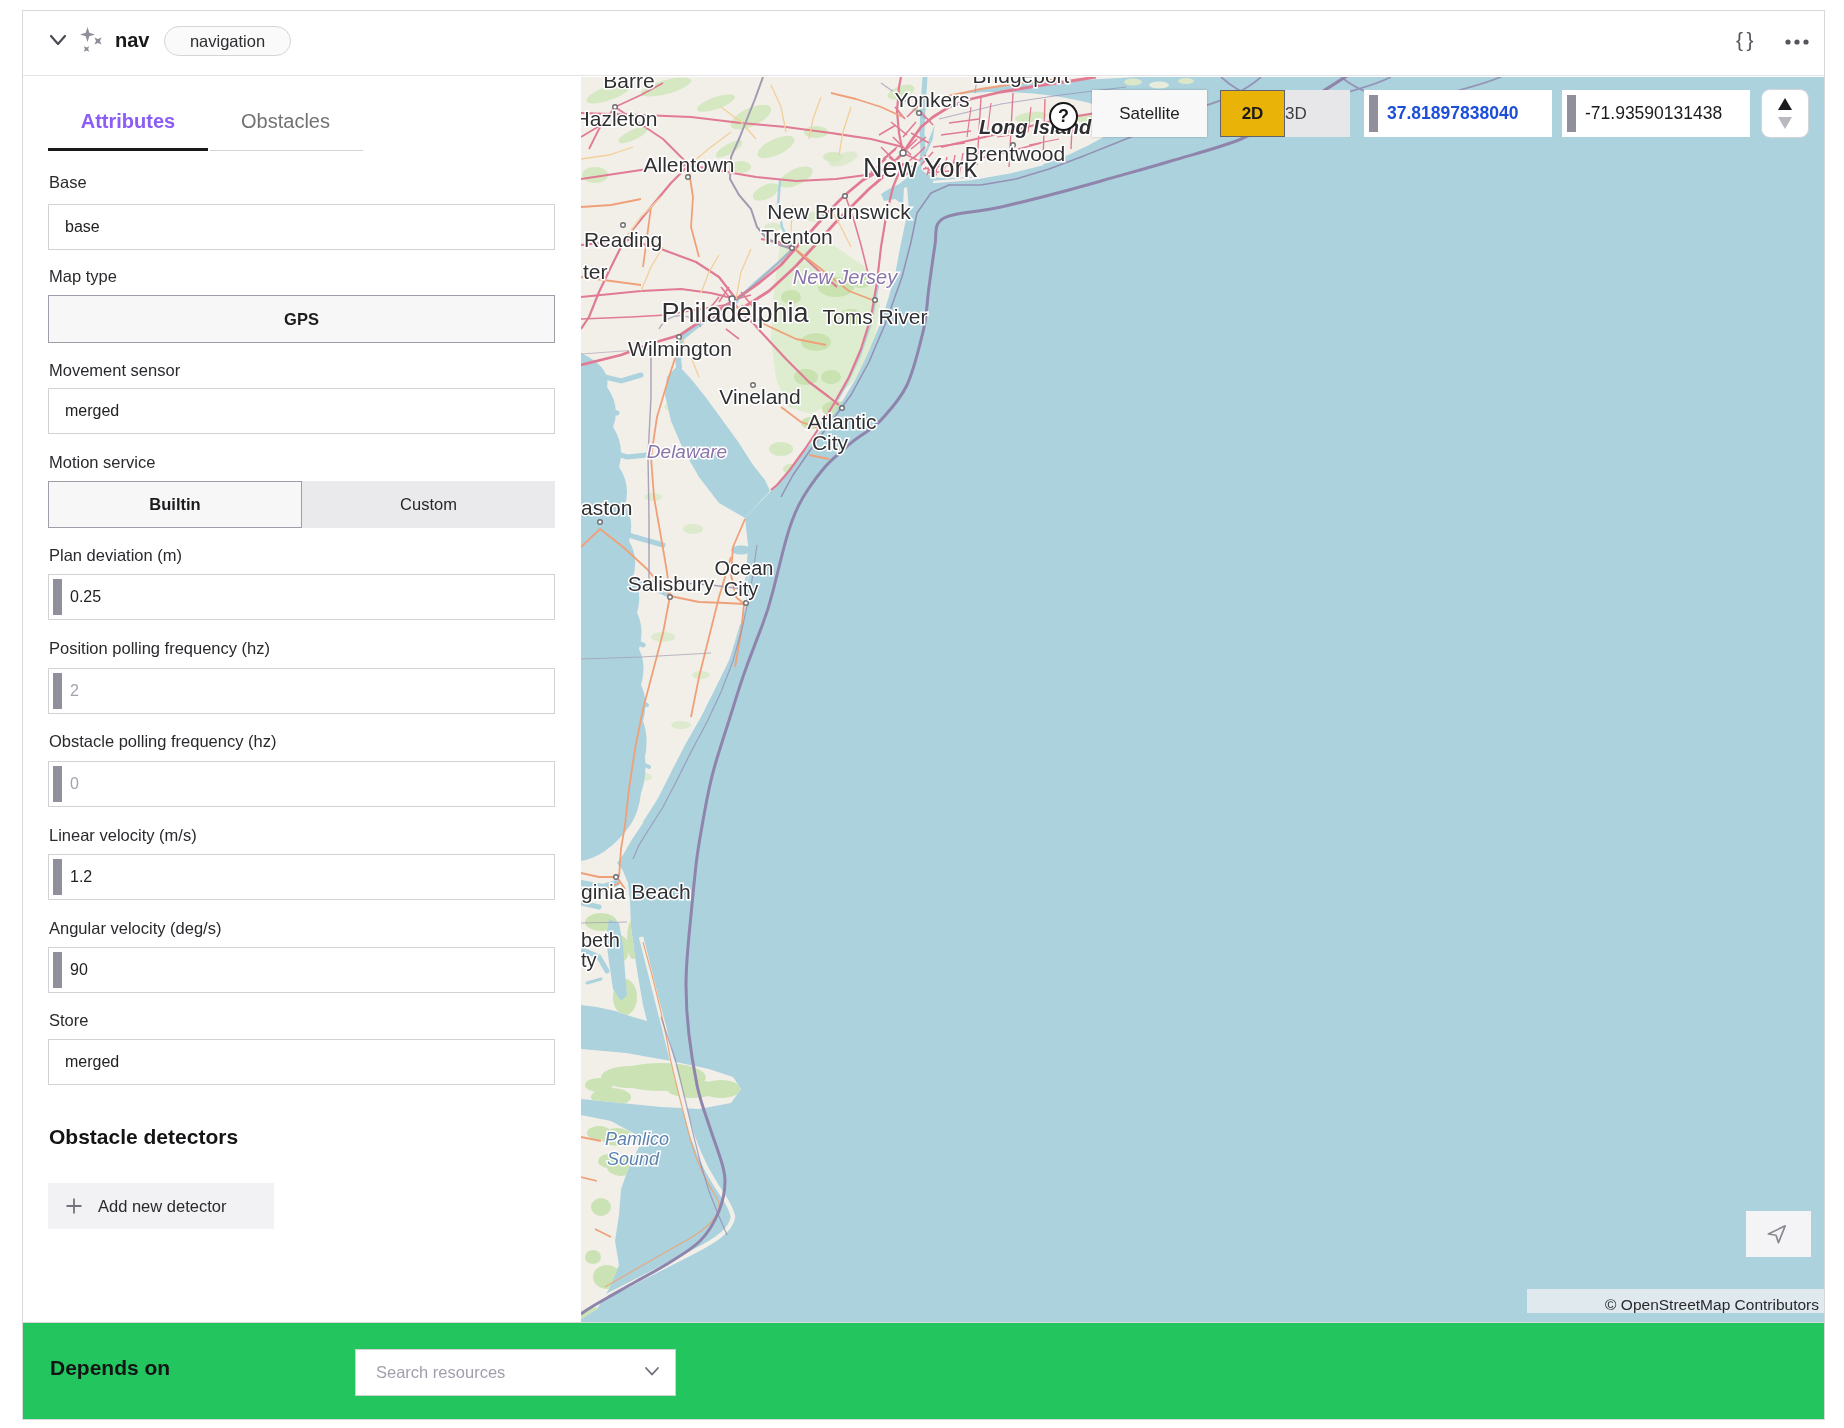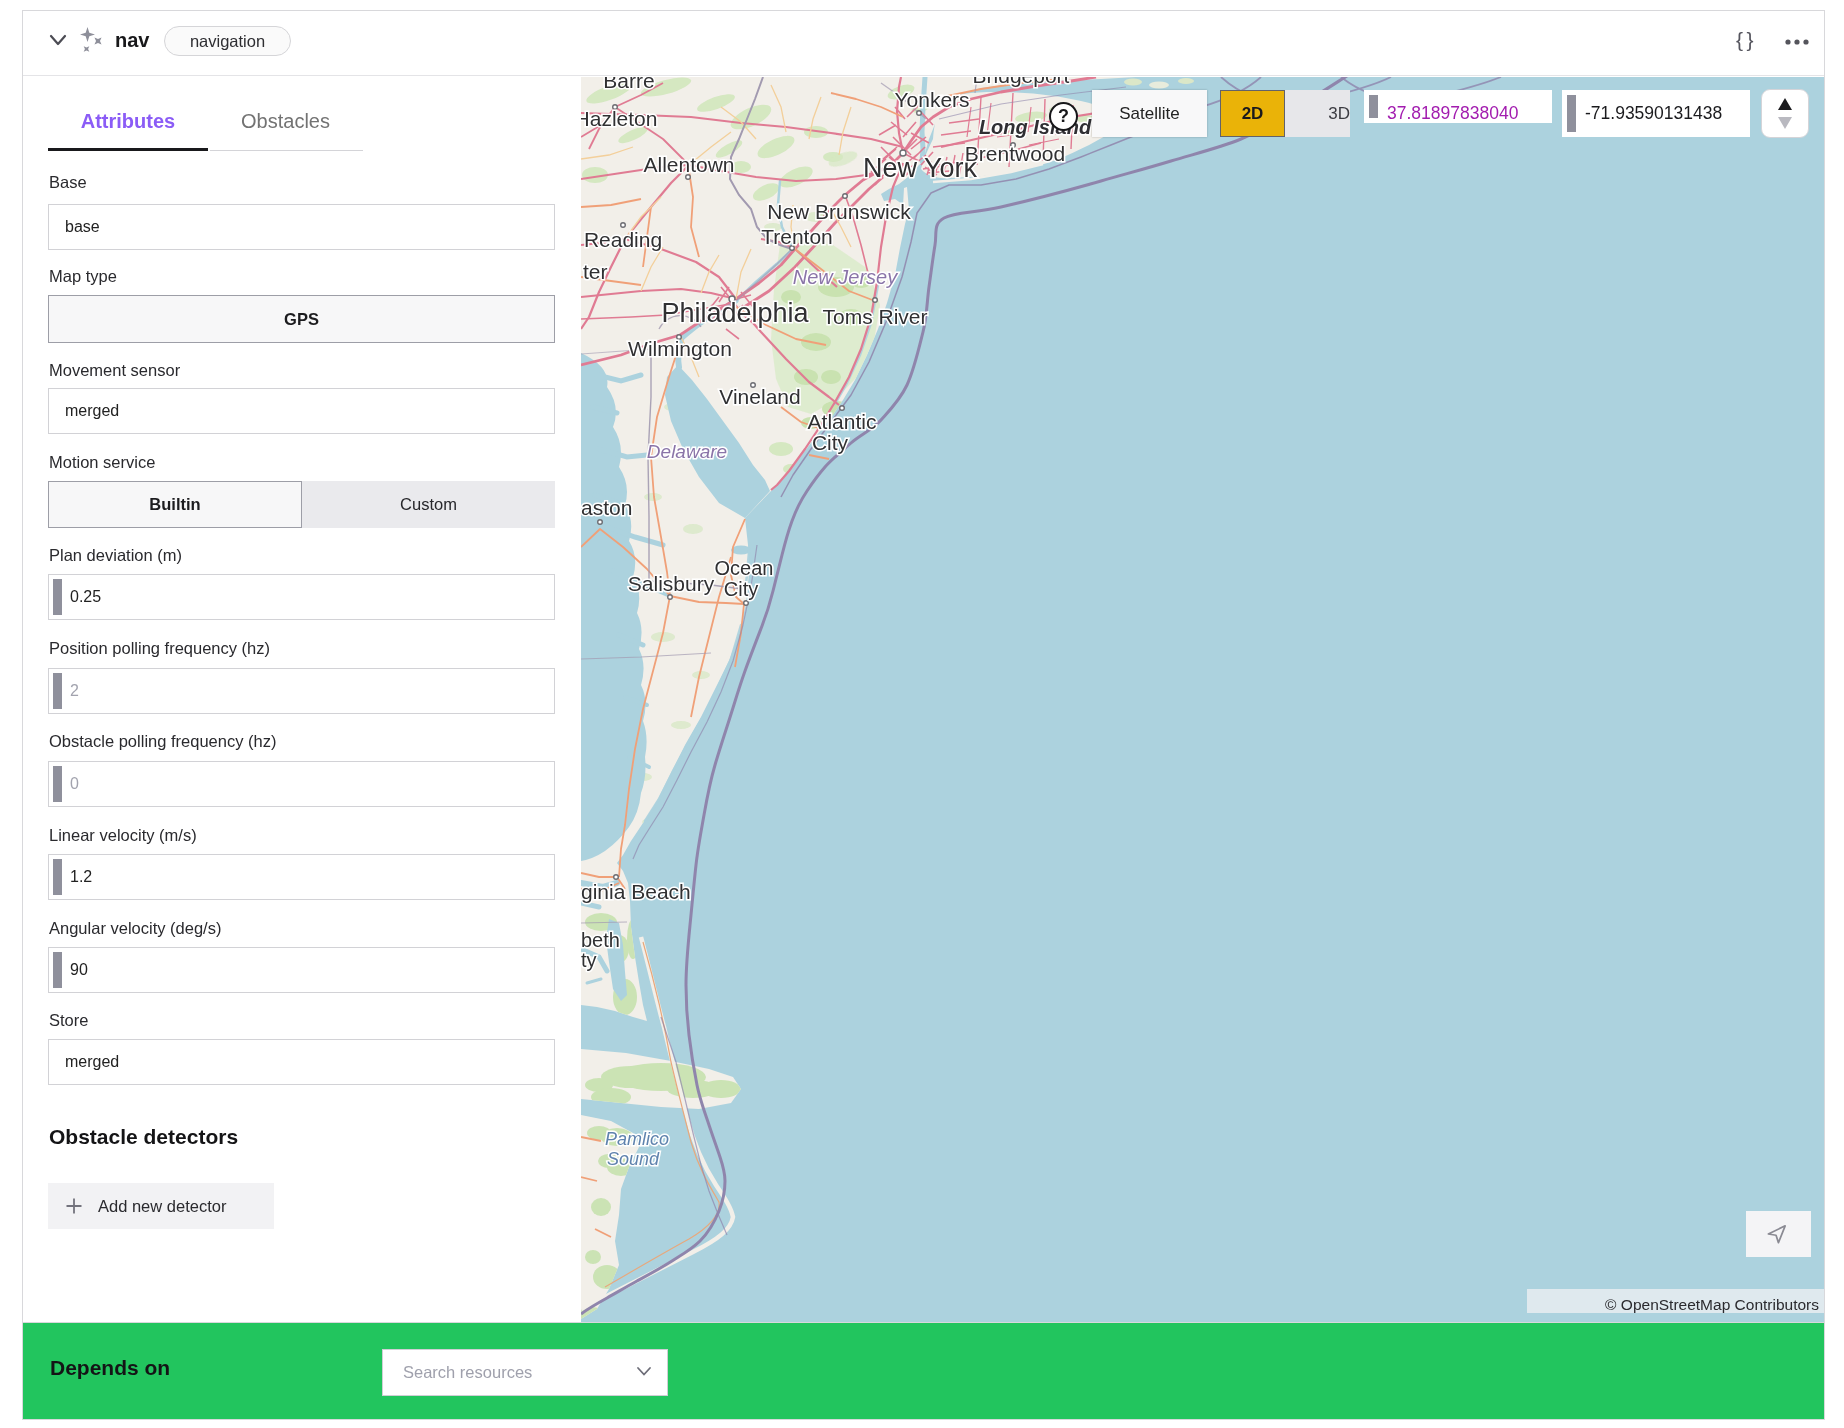--- a/index.html
+++ b/index.html
@@ -324,22 +324,22 @@
         <text x="0" y="870" font-size="20" text-anchor="start">beth</text>
         <text x="0" y="890" font-size="20" text-anchor="start">ty</text>
         <text x="56" y="1068" font-size="18" font-style="italic" fill="#5e82ad">Pamlico</text>
         <text x="52" y="1088" font-size="18" font-style="italic" fill="#5e82ad">Sound</text>
       </g>
     </svg>
 
     <div class="abs" style="left:468px;top:25px;width:29px;height:29px;border-radius:50%;background:#fff;border:2.2px solid #17171a;text-align:center;font-size:18px;font-weight:700;color:#17171a;line-height:24px;">?</div>
     <div class="abs" style="left:511px;top:13px;width:115px;height:47px;background:#f8f8f9;box-shadow:0 0 2px rgba(0,0,0,.25);text-align:center;font-size:17px;color:#222;line-height:47px;">Satellite</div>
     <div class="abs" style="left:639px;top:13px;width:65px;height:47px;background:#eab308;border:1px solid #62626a;text-align:center;font-size:17px;font-weight:700;color:#1a1a1d;line-height:45px;z-index:2;">2D</div>
-    <div class="abs" style="left:704px;top:13px;width:65px;height:47px;background:#e7e7ea;text-align:right;font-size:17px;color:#3c3c42;line-height:47px;">3D</div>
-    <div class="abs" style="left:783px;top:13px;width:188px;height:33px;background:#fff;font-size:17.5px;color:#a21caf;">
+    <div class="abs" style="left:704px;top:13px;width:65px;height:47px;background:#e7e7ea;text-align:left;font-size:17px;color:#3c3c42;line-height:47px;">3D</div>
+    <div class="abs" style="left:783px;top:13px;width:188px;height:47px;background:#fff;font-size:17.5px;color:#1d4ed8;font-weight:bold;">
         <span style="position:absolute;left:5px;top:5px;bottom:5px;width:9px;background:#8f909c;"></span>
         <span style="position:absolute;left:23px;line-height:47px;">37.81897838040</span>
       </div>
     <div class="abs" style="left:981px;top:13px;width:188px;height:47px;background:#fff;font-size:17.5px;color:#1a1a1d;">
         <span style="position:absolute;left:5px;top:5px;bottom:5px;width:9px;background:#8f909c;"></span>
         <span style="position:absolute;left:23px;line-height:47px;">-71.93590131438</span>
       </div>
     <div class="abs" style="left:1180px;top:12px;width:48px;height:49px;background:#fff;border:1px solid #d4d4d8;border-radius:9px;">
       <svg width="46" height="47" viewBox="0 0 46 47">
           <path d="M23 8 L30 20 L16 20 Z" fill="#1b1b1e"></path>
@@ -349,21 +349,21 @@
     <div class="abs" style="left:1165px;top:1134px;width:65px;height:46px;background:#f4f4f6;">
       <svg style="position:absolute;left:19px;top:11px" width="24" height="24" viewBox="0 0 25 25">
           <path d="M3.5 12.5 L21 4 L14 21.5 L11.5 13.8 Z" fill="none" stroke="#8a8a93" stroke-width="1.8" stroke-linejoin="round"></path>
         </svg>
     </div>
     <div class="abs" style="left:946px;top:1212px;width:297px;height:24px;background:#dfe9ee;font-size:15.5px;color:#2a2a2e;line-height:32px;text-align:right;padding-right:5px;">© OpenStreetMap Contributors</div>
   </div>
 
   <div class="abs" style="left:0;top:1311px;width:1801px;height:97px;background:#22c55e;border-top:1px solid #d8d8db;">
     <div class="abs" style="left:27px;top:33px;font-size:21px;font-weight:700;color:#141416;">Depends on</div>
-    <div class="abs" style="left:332px;top:26px;width:286px;height:47px;border:1px solid #cfcfd4;background:#fff;margin-left:27px;">
+    <div class="abs" style="left:332px;top:26px;width:321px;height:47px;border:1px solid #cfcfd4;background:#fff;">
       <span style="position:absolute;left:20px;line-height:45px;font-size:16.5px;color:#9fa0ac;">Search resources</span>
       <svg style="position:absolute;right:15px;top:16px" width="16" height="11" viewBox="0 0 16 11">
           <path d="M2 2 L8 8.5 L14 2" fill="none" stroke="#6d6d78" stroke-width="1.8" stroke-linecap="round"></path>
         </svg>
     </div>
   </div>
 
 </div>
 
 </body></html>

